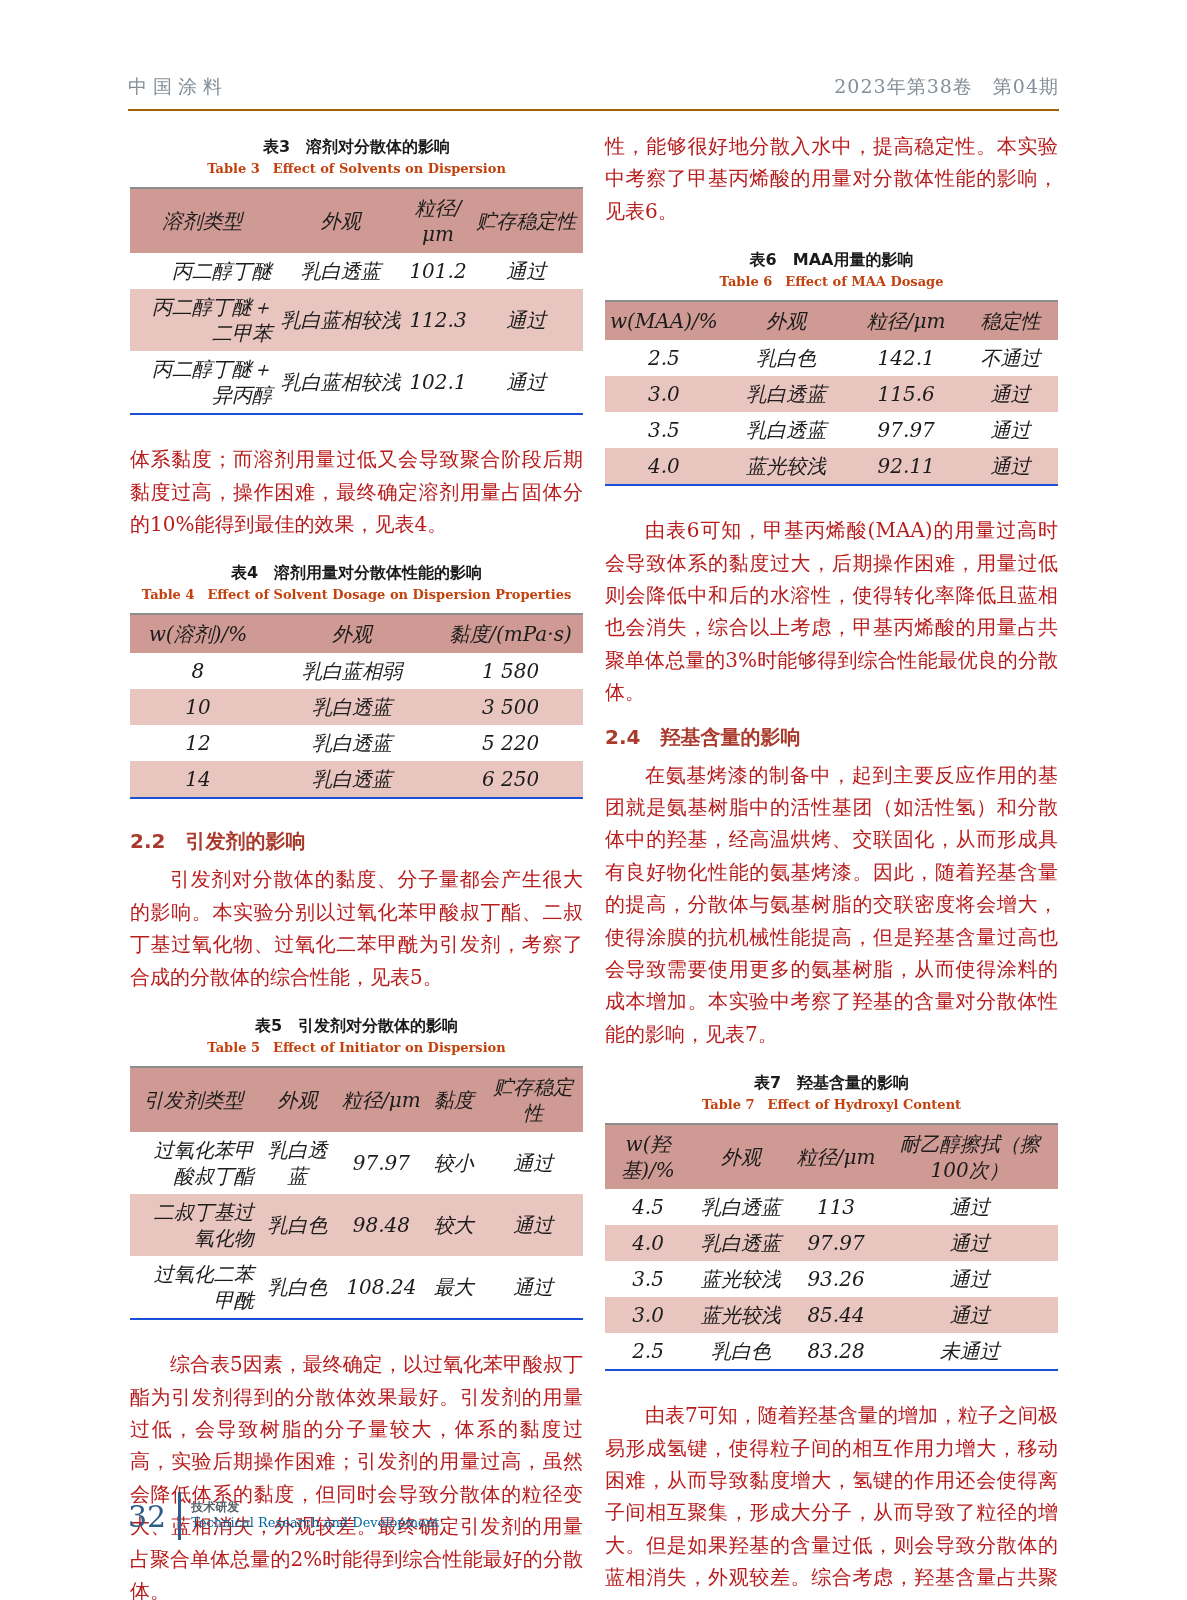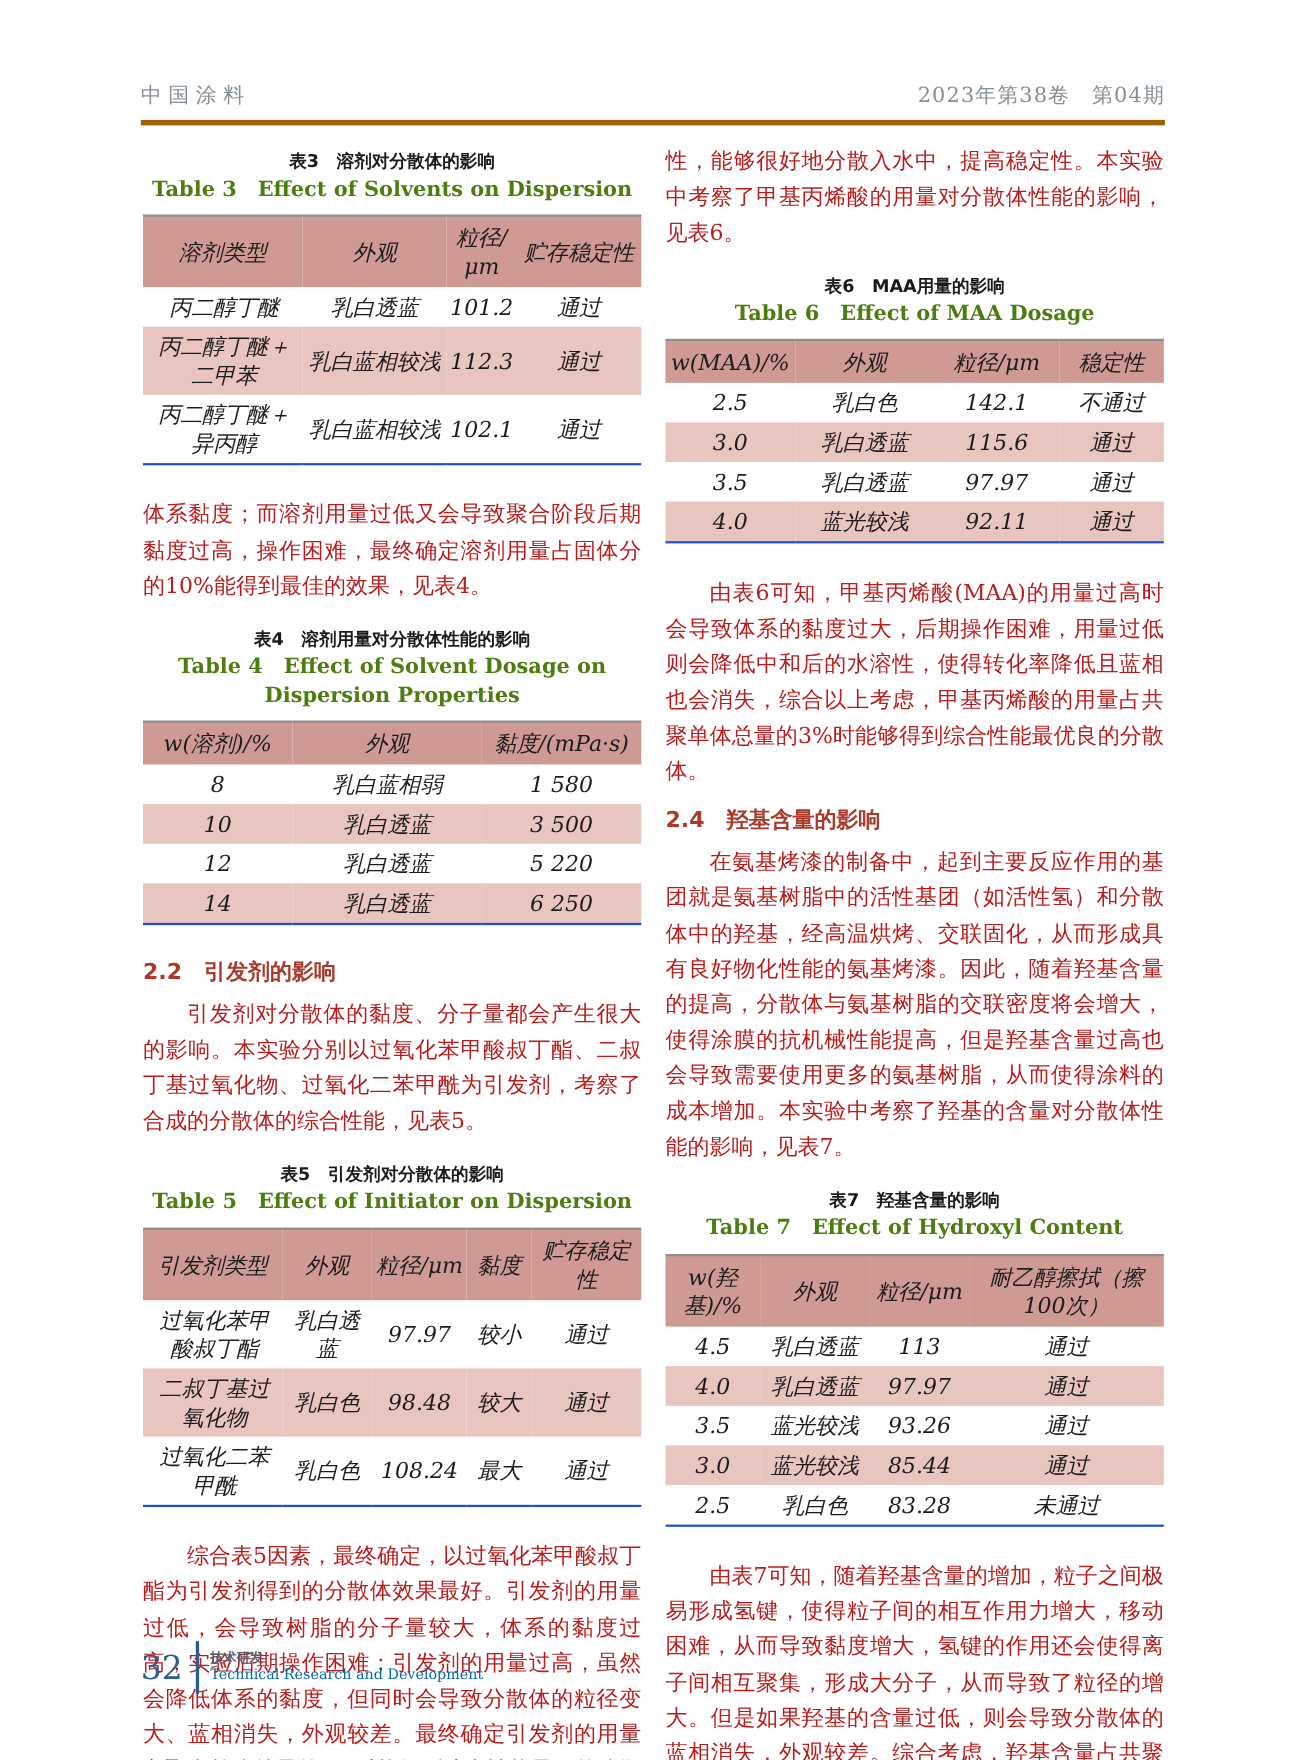--- a/index.html
+++ b/index.html
@@ -6,21 +6,21 @@
   html, body { margin: 0; padding: 0; background: #e9e9e9; }
   .page {
     width: 1187px; height: 1600px; position: relative;
     background: #ffffff; margin: 0 auto; overflow: hidden;
     font-family: "DejaVu Serif", serif; color: #212121;
   }
   
   .pg-header {
     position: absolute; top: 74px; left: 128px; right: 128px;
     display: flex; justify-content: space-between; align-items: flex-end;
-    padding-bottom: 9px; border-bottom: 5px solid #a16207;
+    padding-bottom: 9px; border-bottom: 2px solid #a16207;
     color: #848f98; font-size: 19px;
   }
   .journal-name { letter-spacing: 6px; }
   .issue-info  { letter-spacing: 1px; }
   
   .content {
     position: absolute; top: 130px; left: 130px; width: 928px;
     display: flex; gap: 22px;
   }
   .col { flex: 1; min-width: 0; }
@@ -30,37 +30,37 @@
   }
   .para.noindent { text-indent: 0; }
   
   .tcap { text-align: center; margin: 22px 0 10px; }
   .tcap-zh {
     font-family: "DejaVu Sans", sans-serif; font-weight: bold;
     font-size: 16px; line-height: 1.35; color: #1a1a1a;
   }
   .tcap-en {
     font-family: "DejaVu Serif", serif; font-weight: bold;
-    font-size: 19px; line-height: 1.35; margin-top: 2px; color: #4d7c0f;
+    font-size: 13px; line-height: 1.35; margin-top: 2px; color: #c2410c;
   }
   
   table.dtable {
     width: 100%; border-collapse: collapse;
     border-top: 2px solid #8d8d8d; border-bottom: 2px solid #1d4ed8;
     font-size: 20px; margin: 0 0 28px 0; font-style: italic;
   }
   table.dtable th {
     background: #cf9a93; font-weight: normal;
     padding: 6px 3px; text-align: center; line-height: 1.3; color: #1c1c1c;
   }
   table.dtable td {
     padding: 5px 3px; text-align: center; line-height: 1.3; color: #1c1c1c;
   }
   table.dtable tbody tr:nth-child(even) { background: #e9c5bf; }
-  table.col1-left td:first-child { text-align: center; padding-left: 6px; }
+  table.col1-left td:first-child { text-align: right; padding-left: 6px; }
   
   table.t3 th:nth-child(1){width:32%} table.t3 th:nth-child(2){width:29%}
   table.t3 th:nth-child(3){width:14%} table.t3 th:nth-child(4){width:25%}
   table.t4 th:nth-child(1){width:30%} table.t4 th:nth-child(2){width:38%}
   table.t4 th:nth-child(3){width:32%}
   table.t5 th:nth-child(1){width:28%} table.t5 th:nth-child(2){width:18%}
   table.t5 th:nth-child(3){width:19%} table.t5 th:nth-child(4){width:13%}
   table.t5 th:nth-child(5){width:22%}
   table.t6 th:nth-child(1){width:26%} table.t6 th:nth-child(2){width:28%}
   table.t6 th:nth-child(3){width:25%} table.t6 th:nth-child(4){width:21%}

